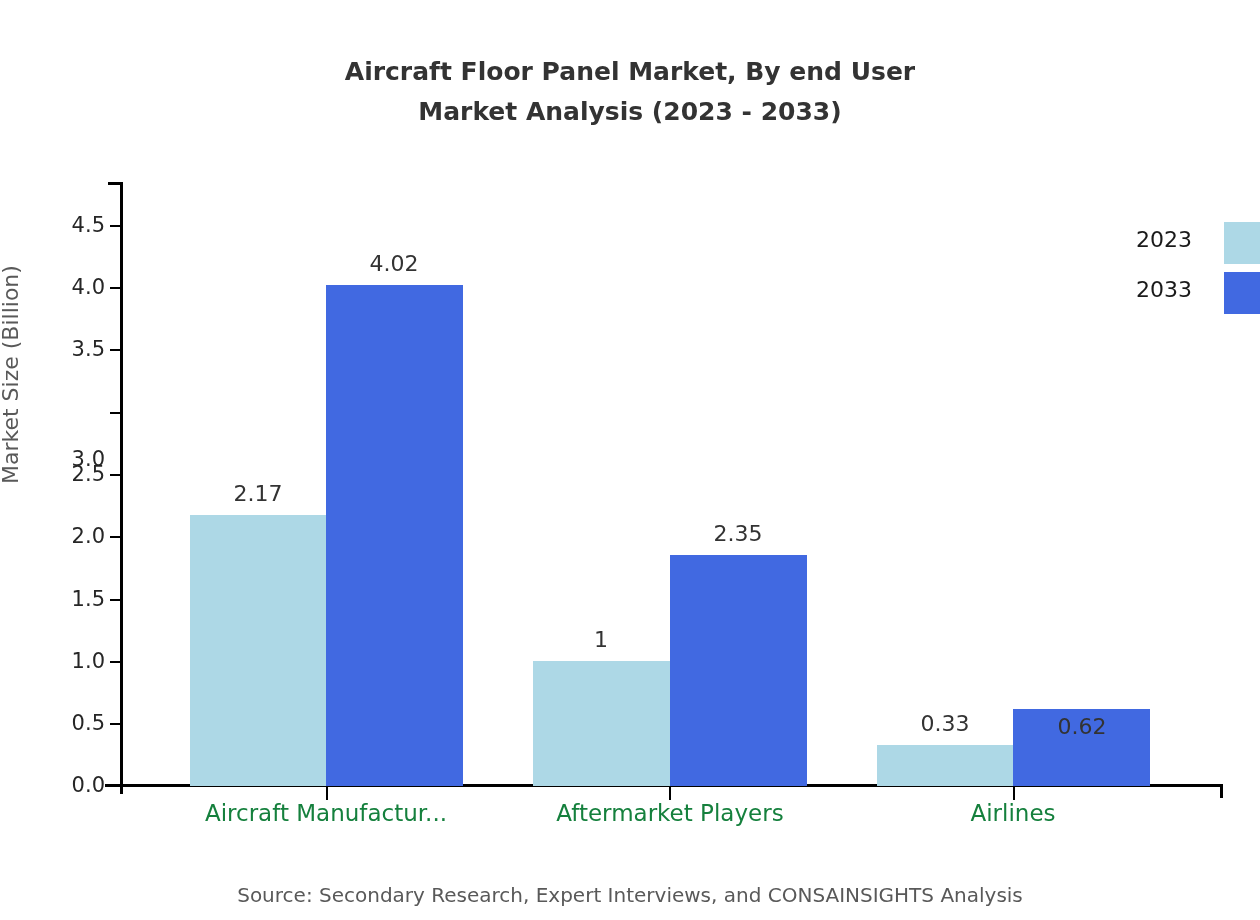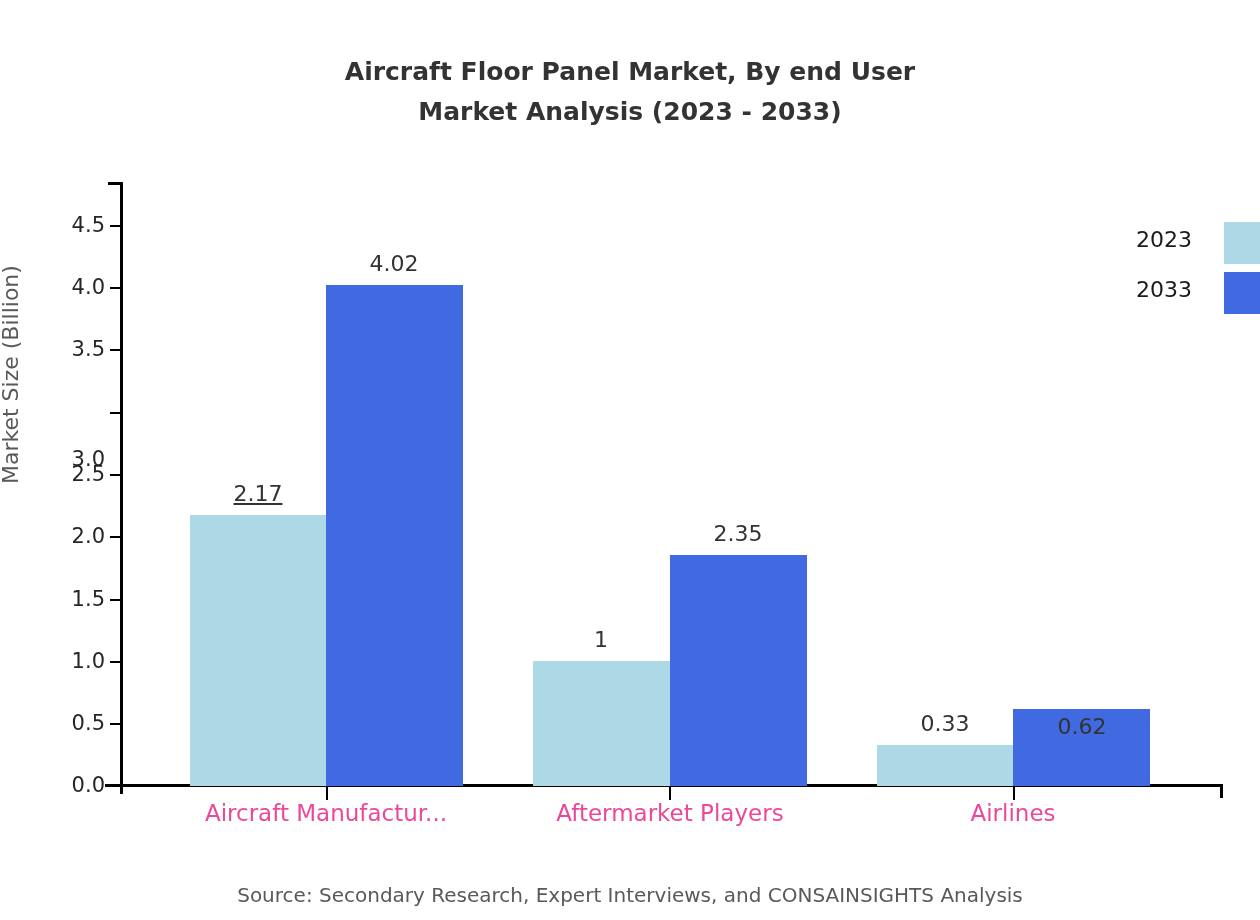--- a/index.html
+++ b/index.html
@@ -102,21 +102,21 @@
     position: absolute;
     top: 783px;
     width: 2px;
     height: 13px;
     background: #000000;
   }
   .x-tick-label {
     position: absolute;
     top: 795px;
     text-align: center;
-    color: #ec4899;
+    color: #15803d;
     font-size: 23px;
     line-height: 28px;
     white-space: nowrap;
     transform: translateX(-50%);
   }
 
   .y-axis-title {
     position: absolute;
     left: 0px;
     top: 480px;
@@ -235,21 +235,21 @@
     <div class="y-tick" style="top:345px;"></div>
     <div class="y-tick-label" style="top:335px;">3.5</div>
 
     <div class="y-tick" style="top:283px;"></div>
     <div class="y-tick-label" style="top:273px;">4.0</div>
 
     <div class="y-tick" style="top:221px;"></div>
     <div class="y-tick-label" style="top:211px;">4.5</div>
 
     <div class="bar series-0" style="left:190px;  width:137px; height:271px;"></div>
-    <div class="bar-label" style="left:258px; top:479px;text-decoration:underline;">2.17</div>
+    <div class="bar-label" style="left:258px; top:479px;">2.17</div>
 
     <div class="bar series-1" style="left:326px;  width:137px; height:501px;"></div>
     <div class="bar-label" style="left:394px; top:249px;">4.02</div>
 
     <div class="x-tick" style="left:326px;"></div>
     <div class="x-tick-label" style="left:326px;">Aircraft Manufactur...</div>
 
     <div class="bar series-0" style="left:533px;  width:137px; height:125px;"></div>
     <div class="bar-label" style="left:601px; top:625px;">1</div>
 

